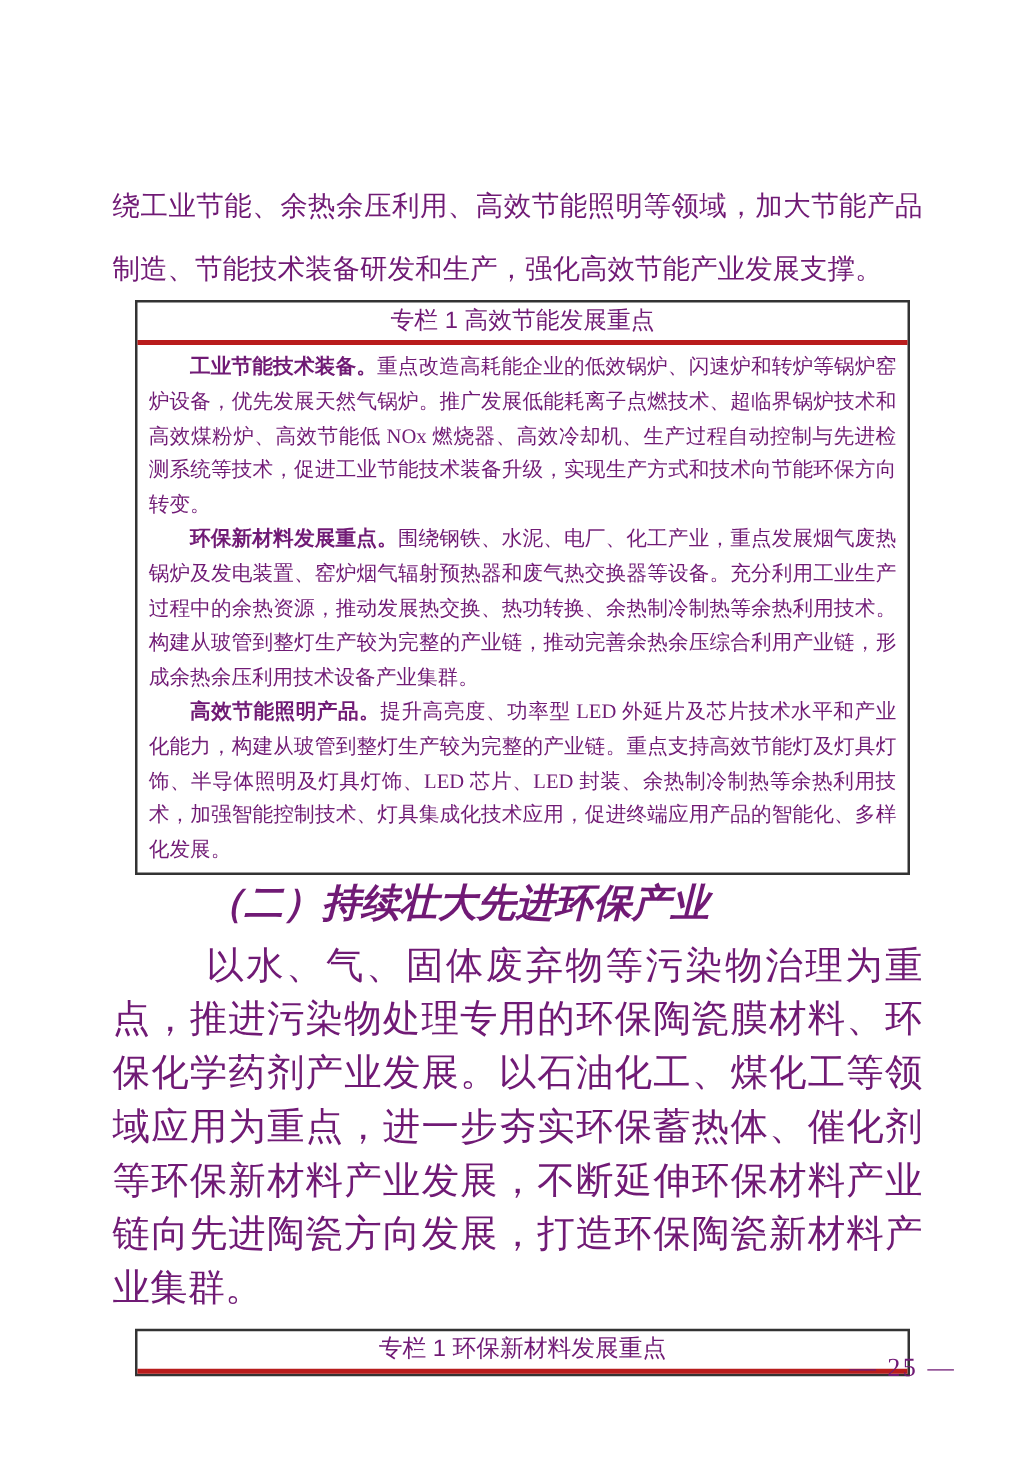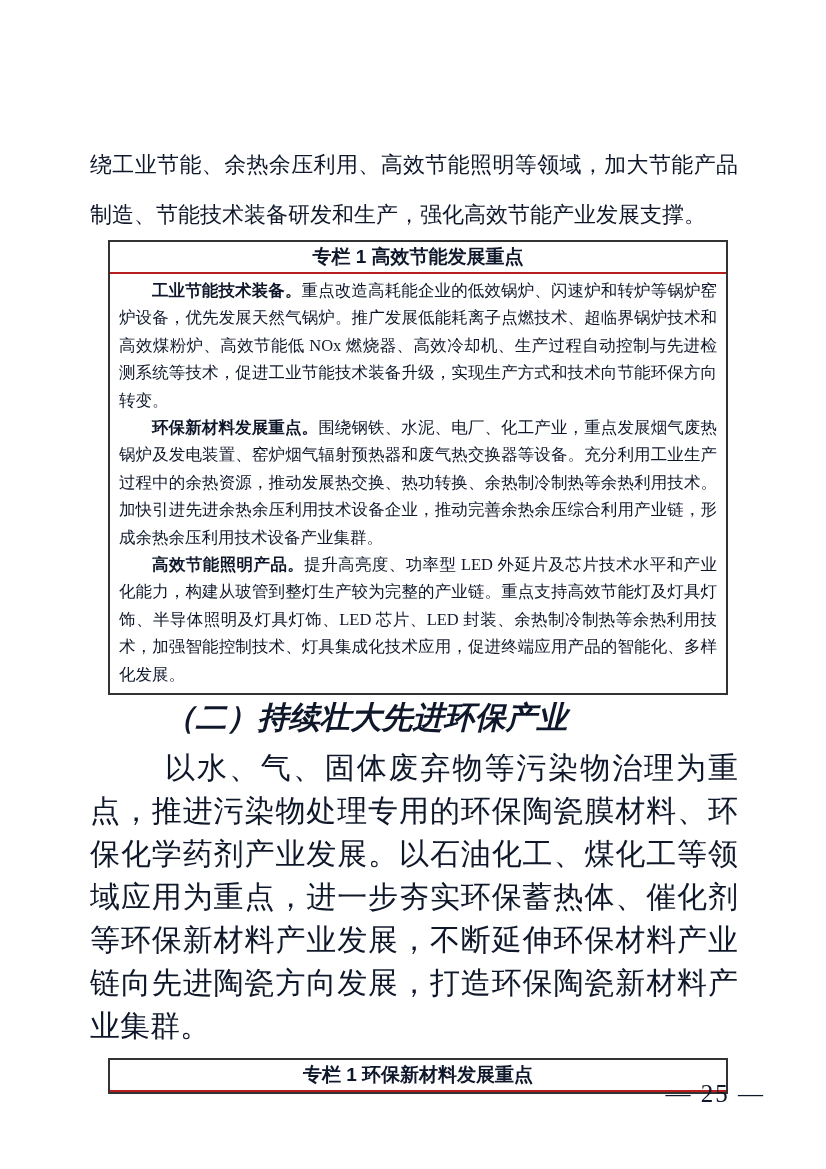--- a/index.html
+++ b/index.html
@@ -2,21 +2,21 @@
 <html><head>
 <meta charset="utf-8">
 <style>
   html, body { margin: 0; padding: 0; background: #ffffff; }
   .page {
     position: relative;
     width: 826px;
     height: 1169px;
     margin: 0 auto;
     background: #ffffff;
-    color: #0f172a;
+    color: #701a75;
     font-family: "Liberation Serif", "DejaVu Serif", serif;
     box-sizing: border-box;
     padding: 140px 88px 0 90px;
     overflow: hidden;
   }
   .body-par {
     font-size: 22px;
     line-height: 50px;
     text-align: justify;
     margin: 0;
@@ -29,35 +29,35 @@
     margin: 13px 0 0 0;
   }
   .panel {
     border: 2px solid #333333;
     margin: 0 10px 0 18px;
     background: #ffffff;
   }
   .panel-title {
     text-align: center;
     font-family: "Liberation Sans", "DejaVu Sans", sans-serif;
-    font-weight: bold;
+    font-weight: normal;
     font-size: 19px;
     line-height: 30px;
-    border-bottom: 2px solid #b91c1c;
+    border-bottom: 4px solid #b91c1c;
   }
   .panel-body { padding: 3px 9px 5px 9px; }
   .panel-body p {
     font-size: 16.5px;
     line-height: 27.4px;
     text-align: justify;
     text-indent: 2em;
     margin: 0;
   }
   .panel-lead {
-    font-family: Liberation Sans, sans-serif;
+    font-family: Liberation Mono, monospace;
     font-weight: bold;
   }
   .section-heading {
     font-size: 31px;
     font-weight: bold;
     line-height: 30px;
     text-indent: 2.4em;
     margin: 8px 0 0 0;
     font-family: "Liberation Serif", "DejaVu Serif", serif;
     font-style: italic;
@@ -67,38 +67,38 @@
     font-weight: bold;
     line-height: 30px;
     text-indent: 2.2em;
     margin: 10px 0 0 0;
     font-family: "Liberation Sans", "DejaVu Sans", sans-serif;
   }
   .page-footer {
     position: absolute;
     top: 1082px;
     right: 61px;
-    font-size: 25px;
+    font-size: 21px;
     line-height: 24px;
     letter-spacing: 2px;
     font-family: "Liberation Serif", "DejaVu Serif", serif;
   }
 </style>
 </head>
 <body>
 
 <div class="page">
 
   <p class="body-par">绕工业节能、余热余压利用、高效节能照明等领域，加大节能产品制造、节能技术装备研发和生产，强化高效节能产业发展支撑。</p>
 
   <div class="panel">
     <div class="panel-title">专栏 1 高效节能发展重点</div>
     <div class="panel-body">
       <p><span class="panel-lead">工业节能技术装备。</span><span>重点改造高耗能企业的低效锅炉、闪速炉和转炉等锅炉窑炉设备，优先发展天然气锅炉。推广发展低能耗离子点燃技术、超临界锅炉技术和高效煤粉炉、高效节能低 NOx 燃烧器、高效冷却机、生产过程自动控制与先进检测系统等技术，促进工业节能技术装备升级，实现生产方式和技术向节能环保方向转变。</span></p>
-      <p><span class="panel-lead">环保新材料发展重点。</span><span>围绕钢铁、水泥、电厂、化工产业，重点发展烟气废热锅炉及发电装置、窑炉烟气辐射预热器和废气热交换器等设备。充分利用工业生产过程中的余热资源，推动发展热交换、热功转换、余热制冷制热等余热利用技术。加快引进先进余热余压利用技术设备企业，推动完善余热余压综合利用产业链，形成余热余压利用技术设备产业集群。</span></p>
+      <p><span class="panel-lead">环保新材料发展重点。</span><span>围绕钢铁、水泥、电厂、化工产业，重点发展烟气废热锅炉及发电装置、窑炉烟气辐射预热器和废气热交换器等设备。充分利用工业生产过程中的余热资源，推动发展热交换、热功转换、余热制冷制热等余热利用技术。构建从玻管到整灯生产较为完整的产业链，推动完善余热余压综合利用产业链，形成余热余压利用技术设备产业集群。</span></p>
       <p><span class="panel-lead">高效节能照明产品。</span><span>提升高亮度、功率型 LED 外延片及芯片技术水平和产业化能力，构建从玻管到整灯生产较为完整的产业链。重点支持高效节能灯及灯具灯饰、半导体照明及灯具灯饰、LED 芯片、LED 封装、余热制冷制热等余热利用技术，加强智能控制技术、灯具集成化技术应用，促进终端应用产品的智能化、多样化发展。</span></p>
     </div>
   </div>
 
   <h2 class="section-heading">（二）持续壮大先进环保产业</h2>
 
 
   <p class="body-par2">以水、气、固体废弃物等污染物治理为重点，推进污染物处理专用的环保陶瓷膜材料、环保化学药剂产业发展。以石油化工、煤化工等领域应用为重点，进一步夯实环保蓄热体、催化剂等环保新材料产业发展，不断延伸环保材料产业链向先进陶瓷方向发展，打造环保陶瓷新材料产业集群。</p>
 
   <div class="panel" style="margin-top:11px;">

